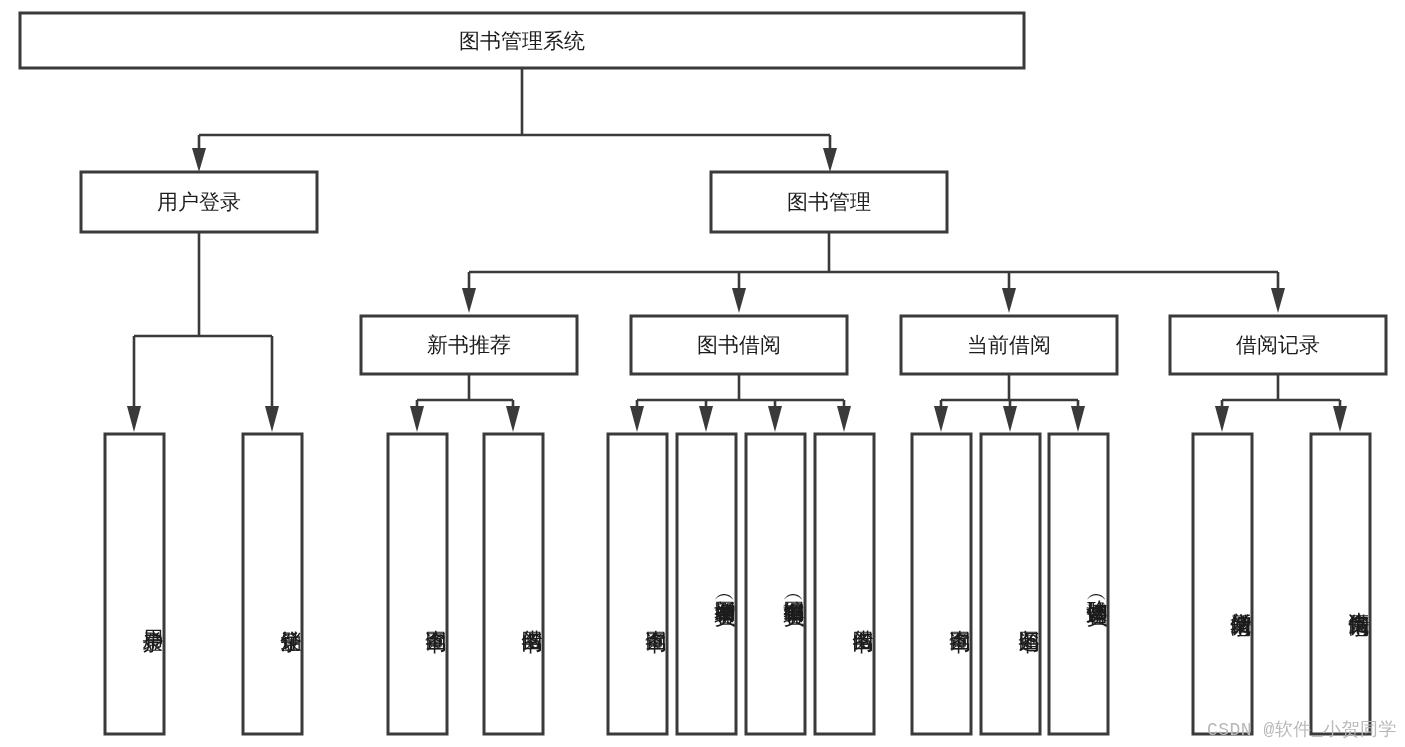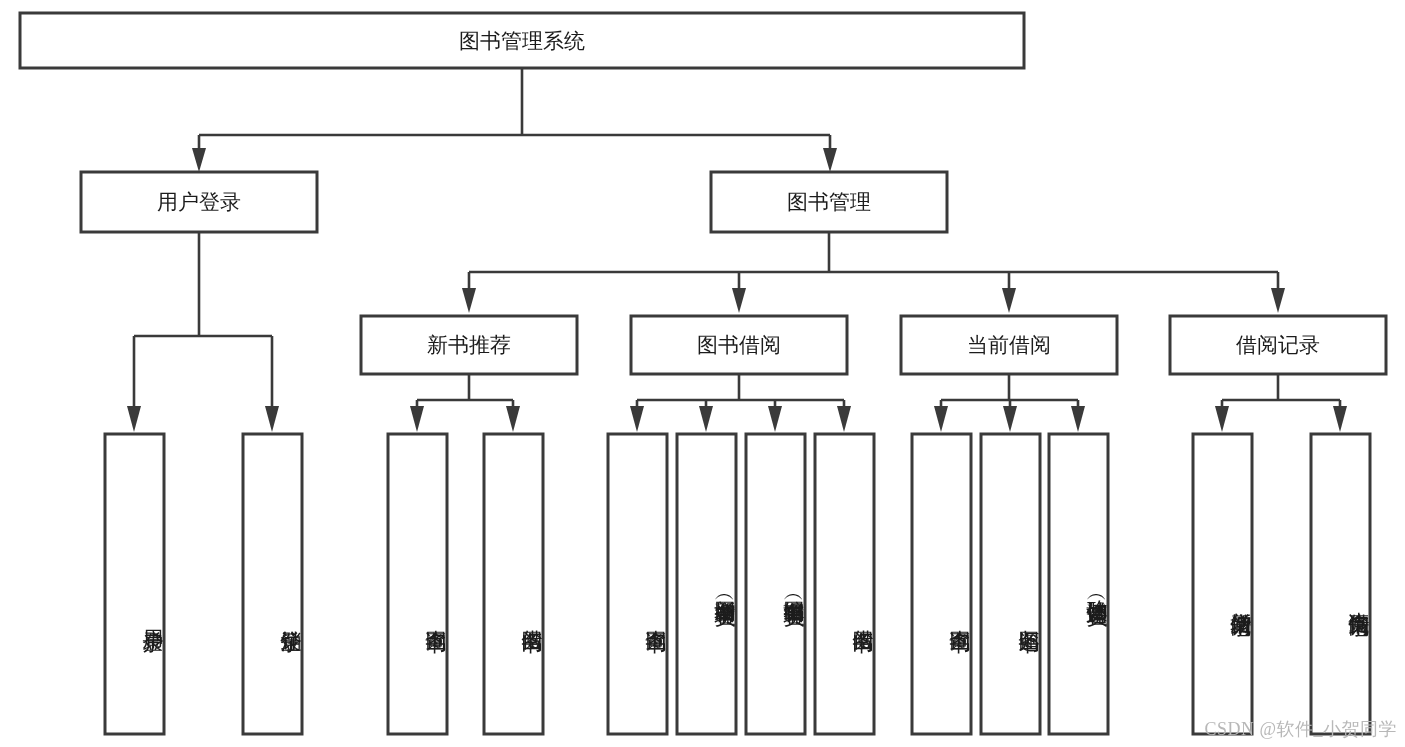--- a/index.html
+++ b/index.html
@@ -62,21 +62,21 @@
     display: flex;
     align-items: flex-start;
     justify-content: center;
     pointer-events: none;
     user-select: none;
   }
   .watermark {
     position: absolute;
     right: 8px;
     bottom: 6px;
-    font-family: Liberation Serif, serif;
+    font-family: Liberation Mono, monospace;
     font-size: 18px;
     color: #b8b8b8;
     letter-spacing: 0.5px;
     white-space: nowrap;
   }
 </style>
 </head>
 <body>
 
 <div id="diagram-root">

